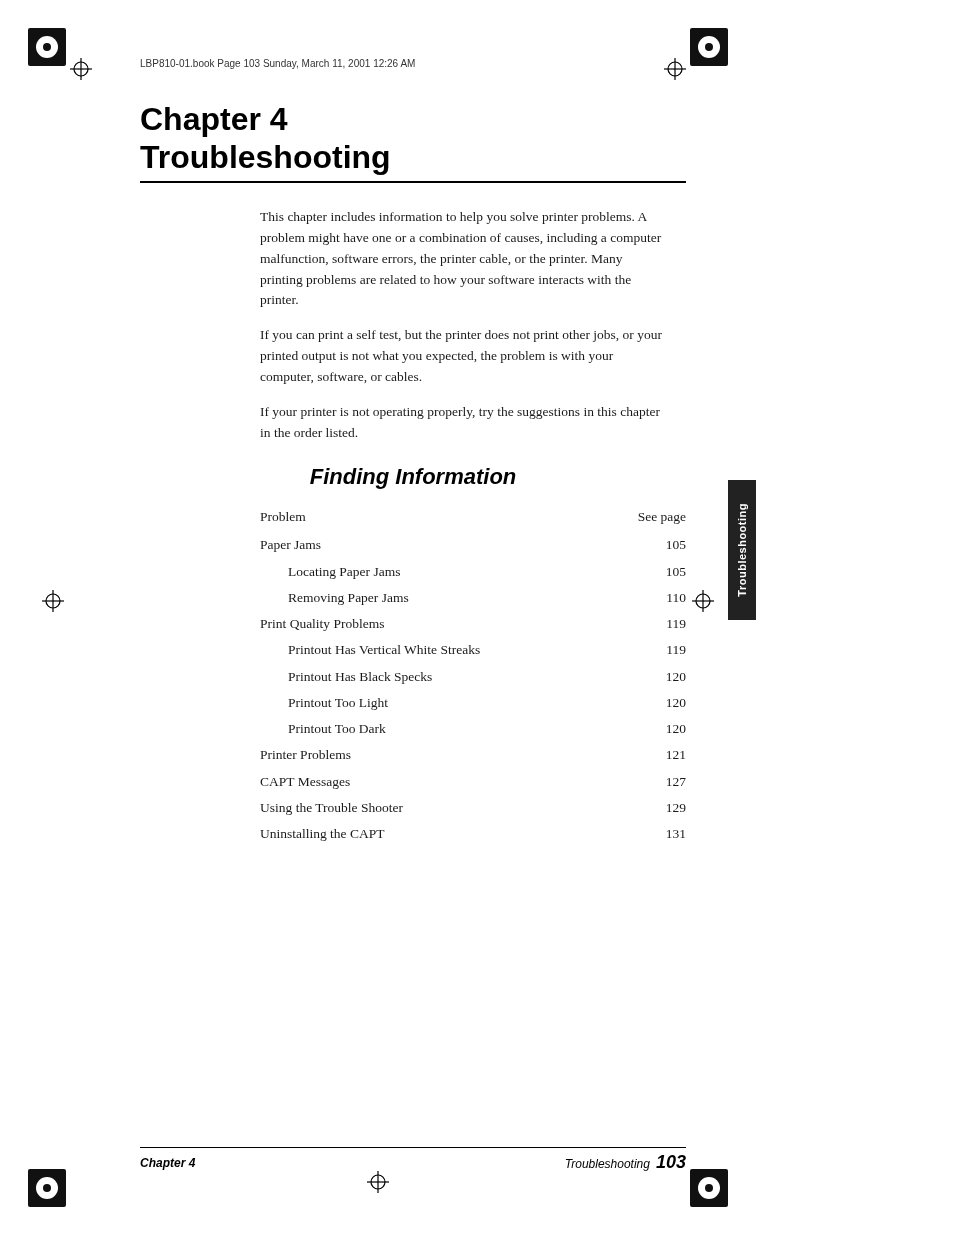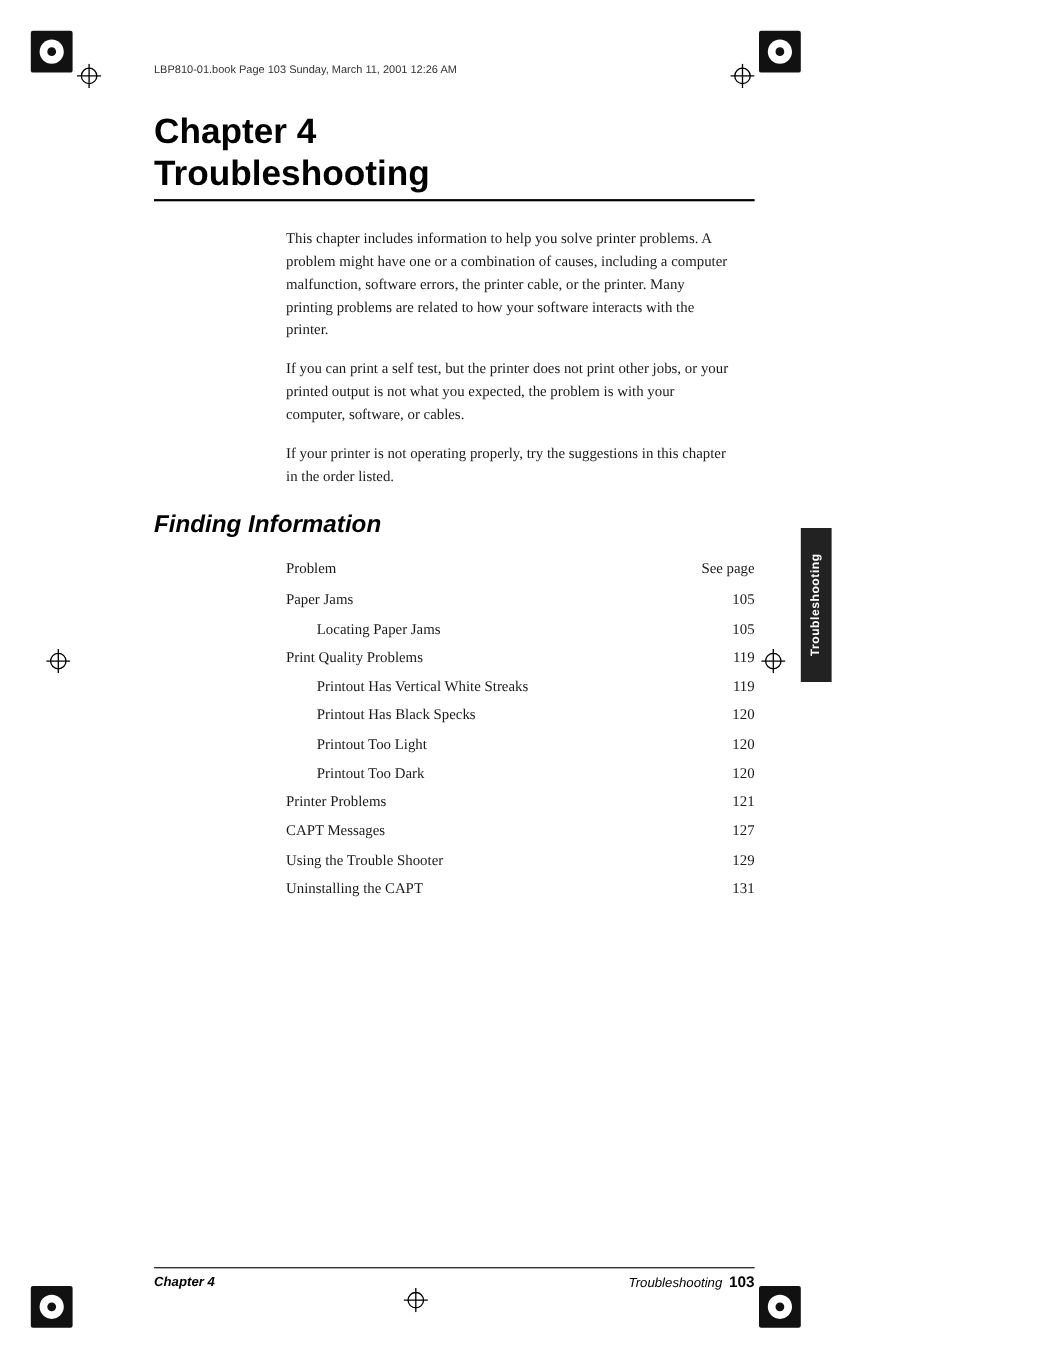--- a/index.html
+++ b/index.html
@@ -105,20 +105,21 @@
 
     
     .section-heading {
       font-size: 22px;
       font-weight: bold;
       font-style: italic;
       font-family: Arial, Helvetica, sans-serif;
       color: #000;
       margin-bottom: 14px;
       margin-top: 20px;
+      text-align: center;
     }
 
     
     .info-table {
       margin-left: 120px;
       margin-right: 20px;
       width: calc(100% - 120px);
     }
 
     .table-row {
@@ -178,22 +179,23 @@
       align-items: baseline;
       gap: 6px;
     }
 
     .footer-right .page-label {
       font-style: italic;
       font-weight: normal;
     }
 
     .footer-right .page-number {
-      font-size: 14px;
-      font-weight: bold;
+      font-size: 18px;
+      font-weight: bold;
+      font-style: italic;
     }
 
     
     .corner-deco {
       position: absolute;
       width: 38px;
       height: 38px;
       background: #111;
       display: flex;
       align-items: center;
@@ -320,20 +322,24 @@
         <div class="table-row">
           <span class="item-label">Paper Jams</span>
           <span class="item-page">105</span>
         </div>
 
         <div class="table-row indented">
           <span class="item-label">Locating Paper Jams</span>
           <span class="item-page">105</span>
         </div>
 
+        <div class="table-row indented">
+          <span class="item-label">Removing Paper Jams</span>
+          <span class="item-page">110</span>
+        </div>
 
         <div class="table-row">
           <span class="item-label">Print Quality Problems</span>
           <span class="item-page">119</span>
         </div>
 
         <div class="table-row indented">
           <span class="item-label">Printout Has Vertical White Streaks</span>
           <span class="item-page">119</span>
         </div>

